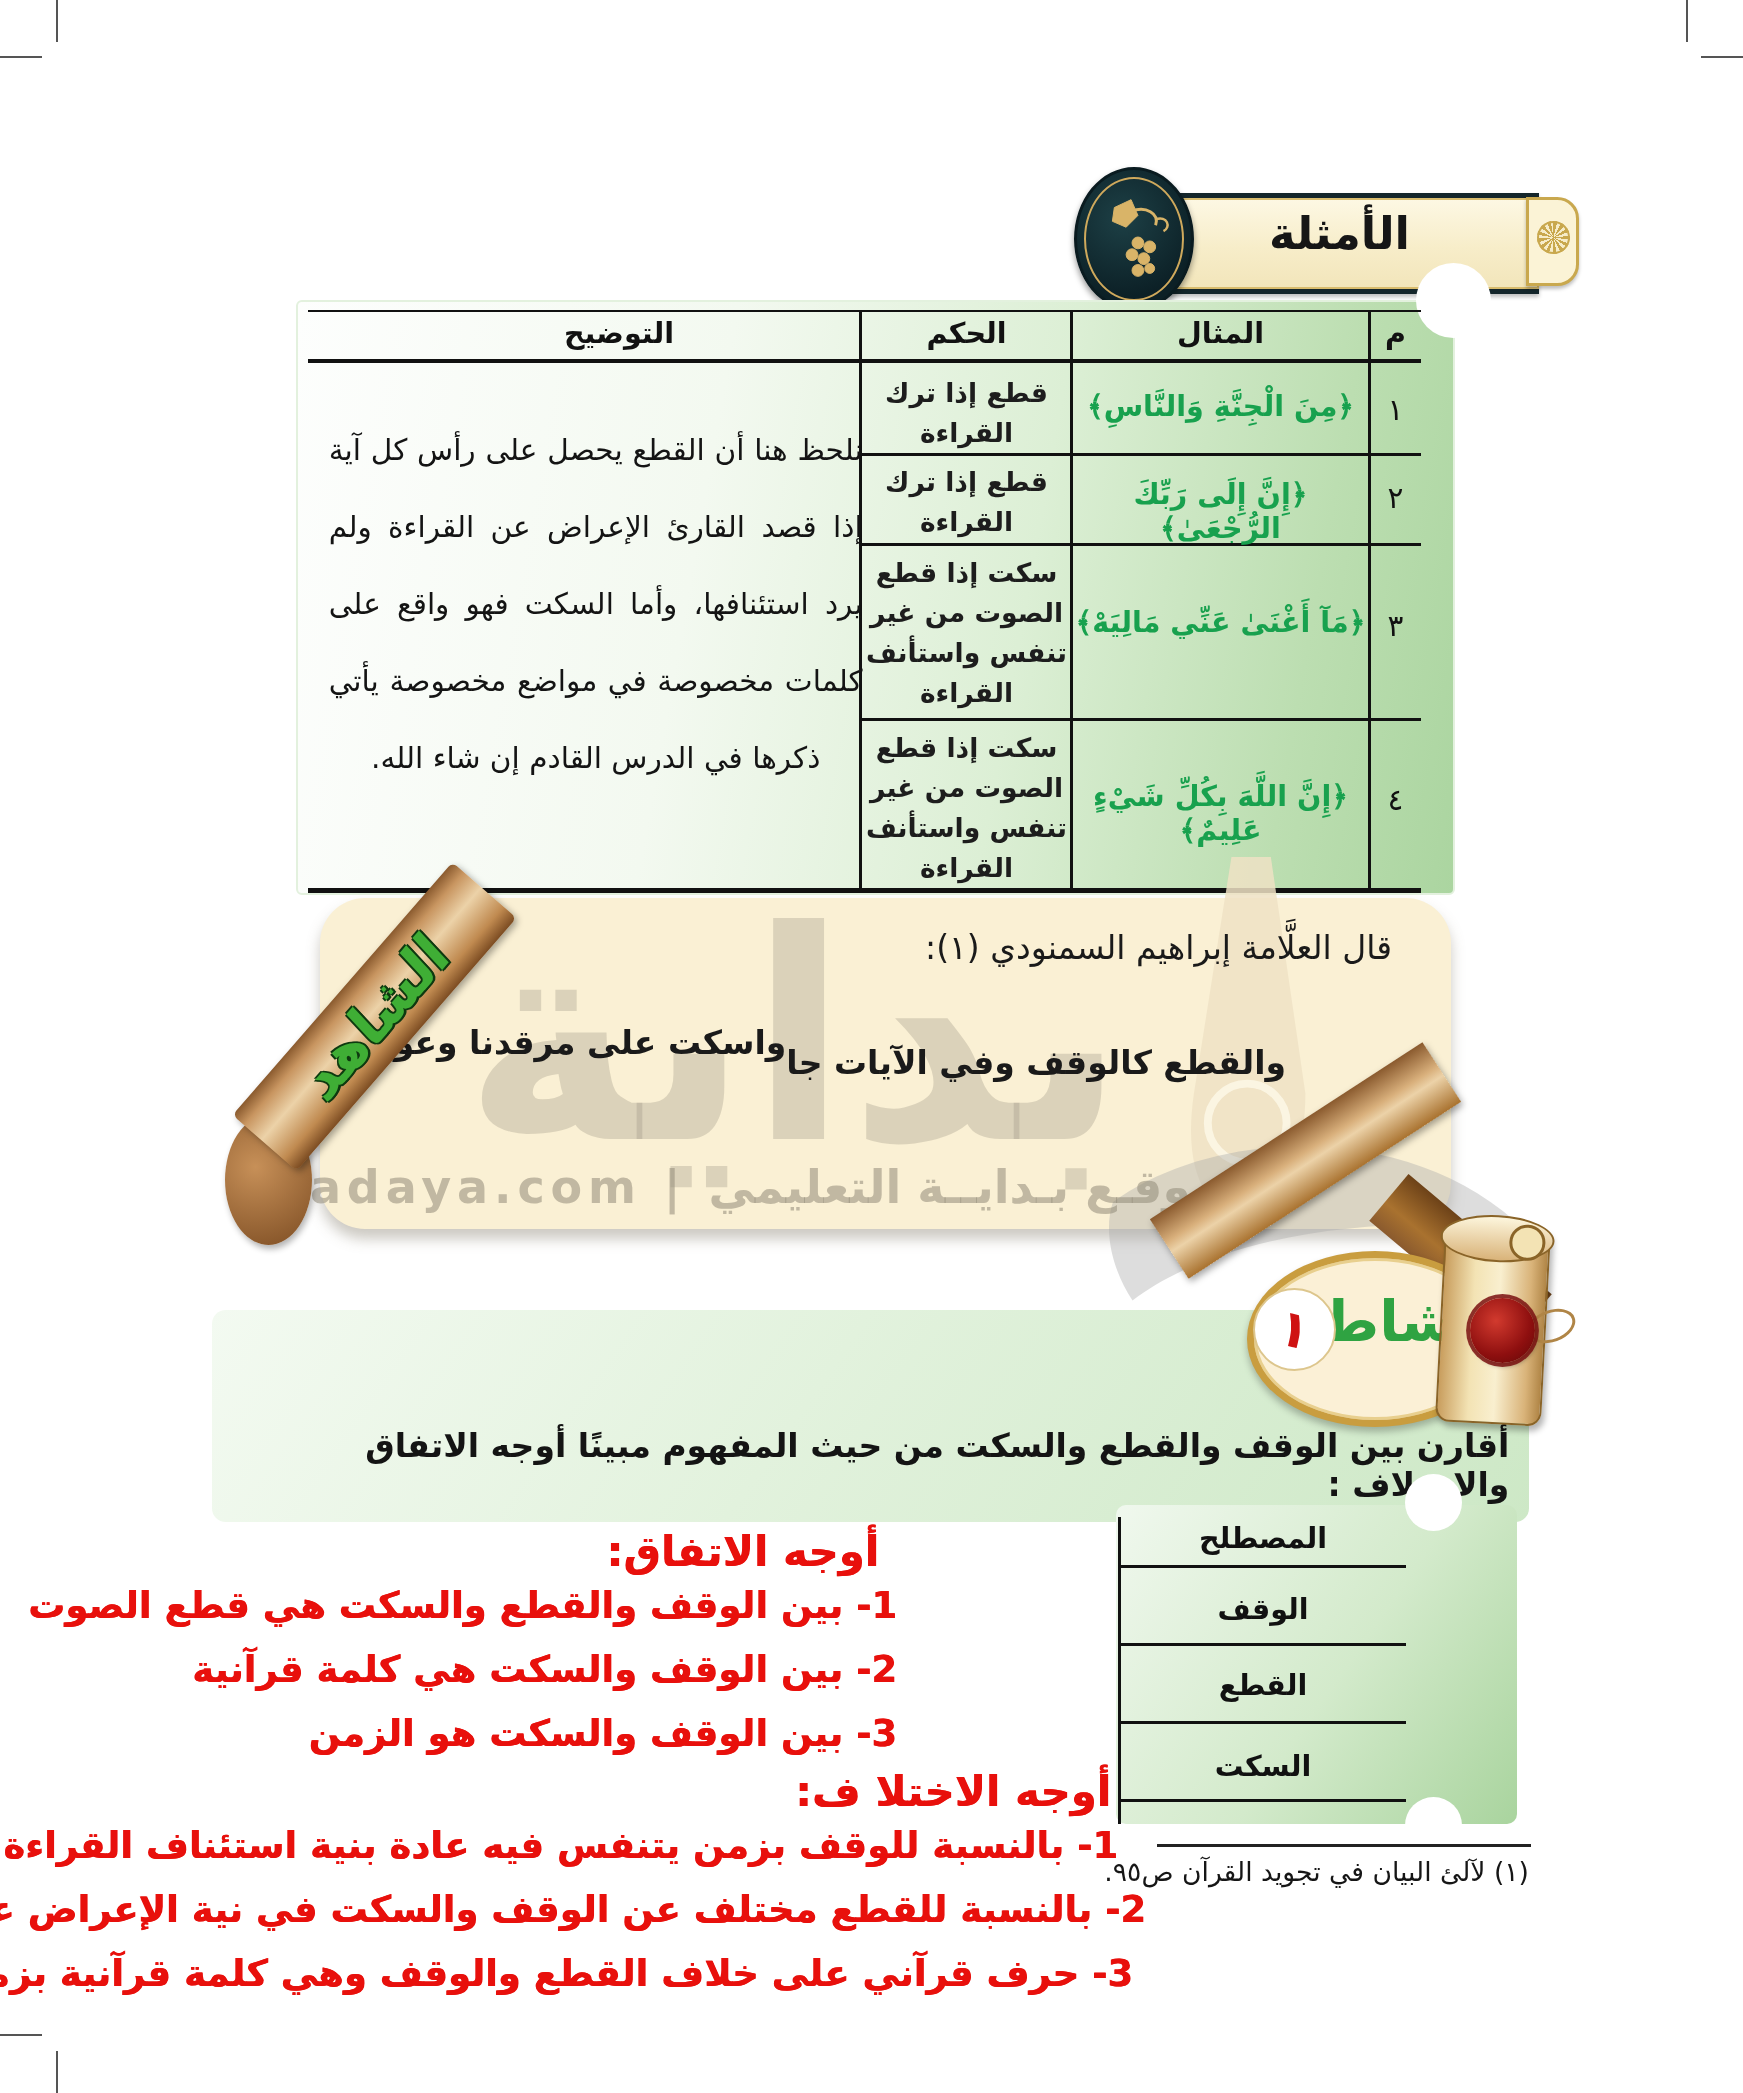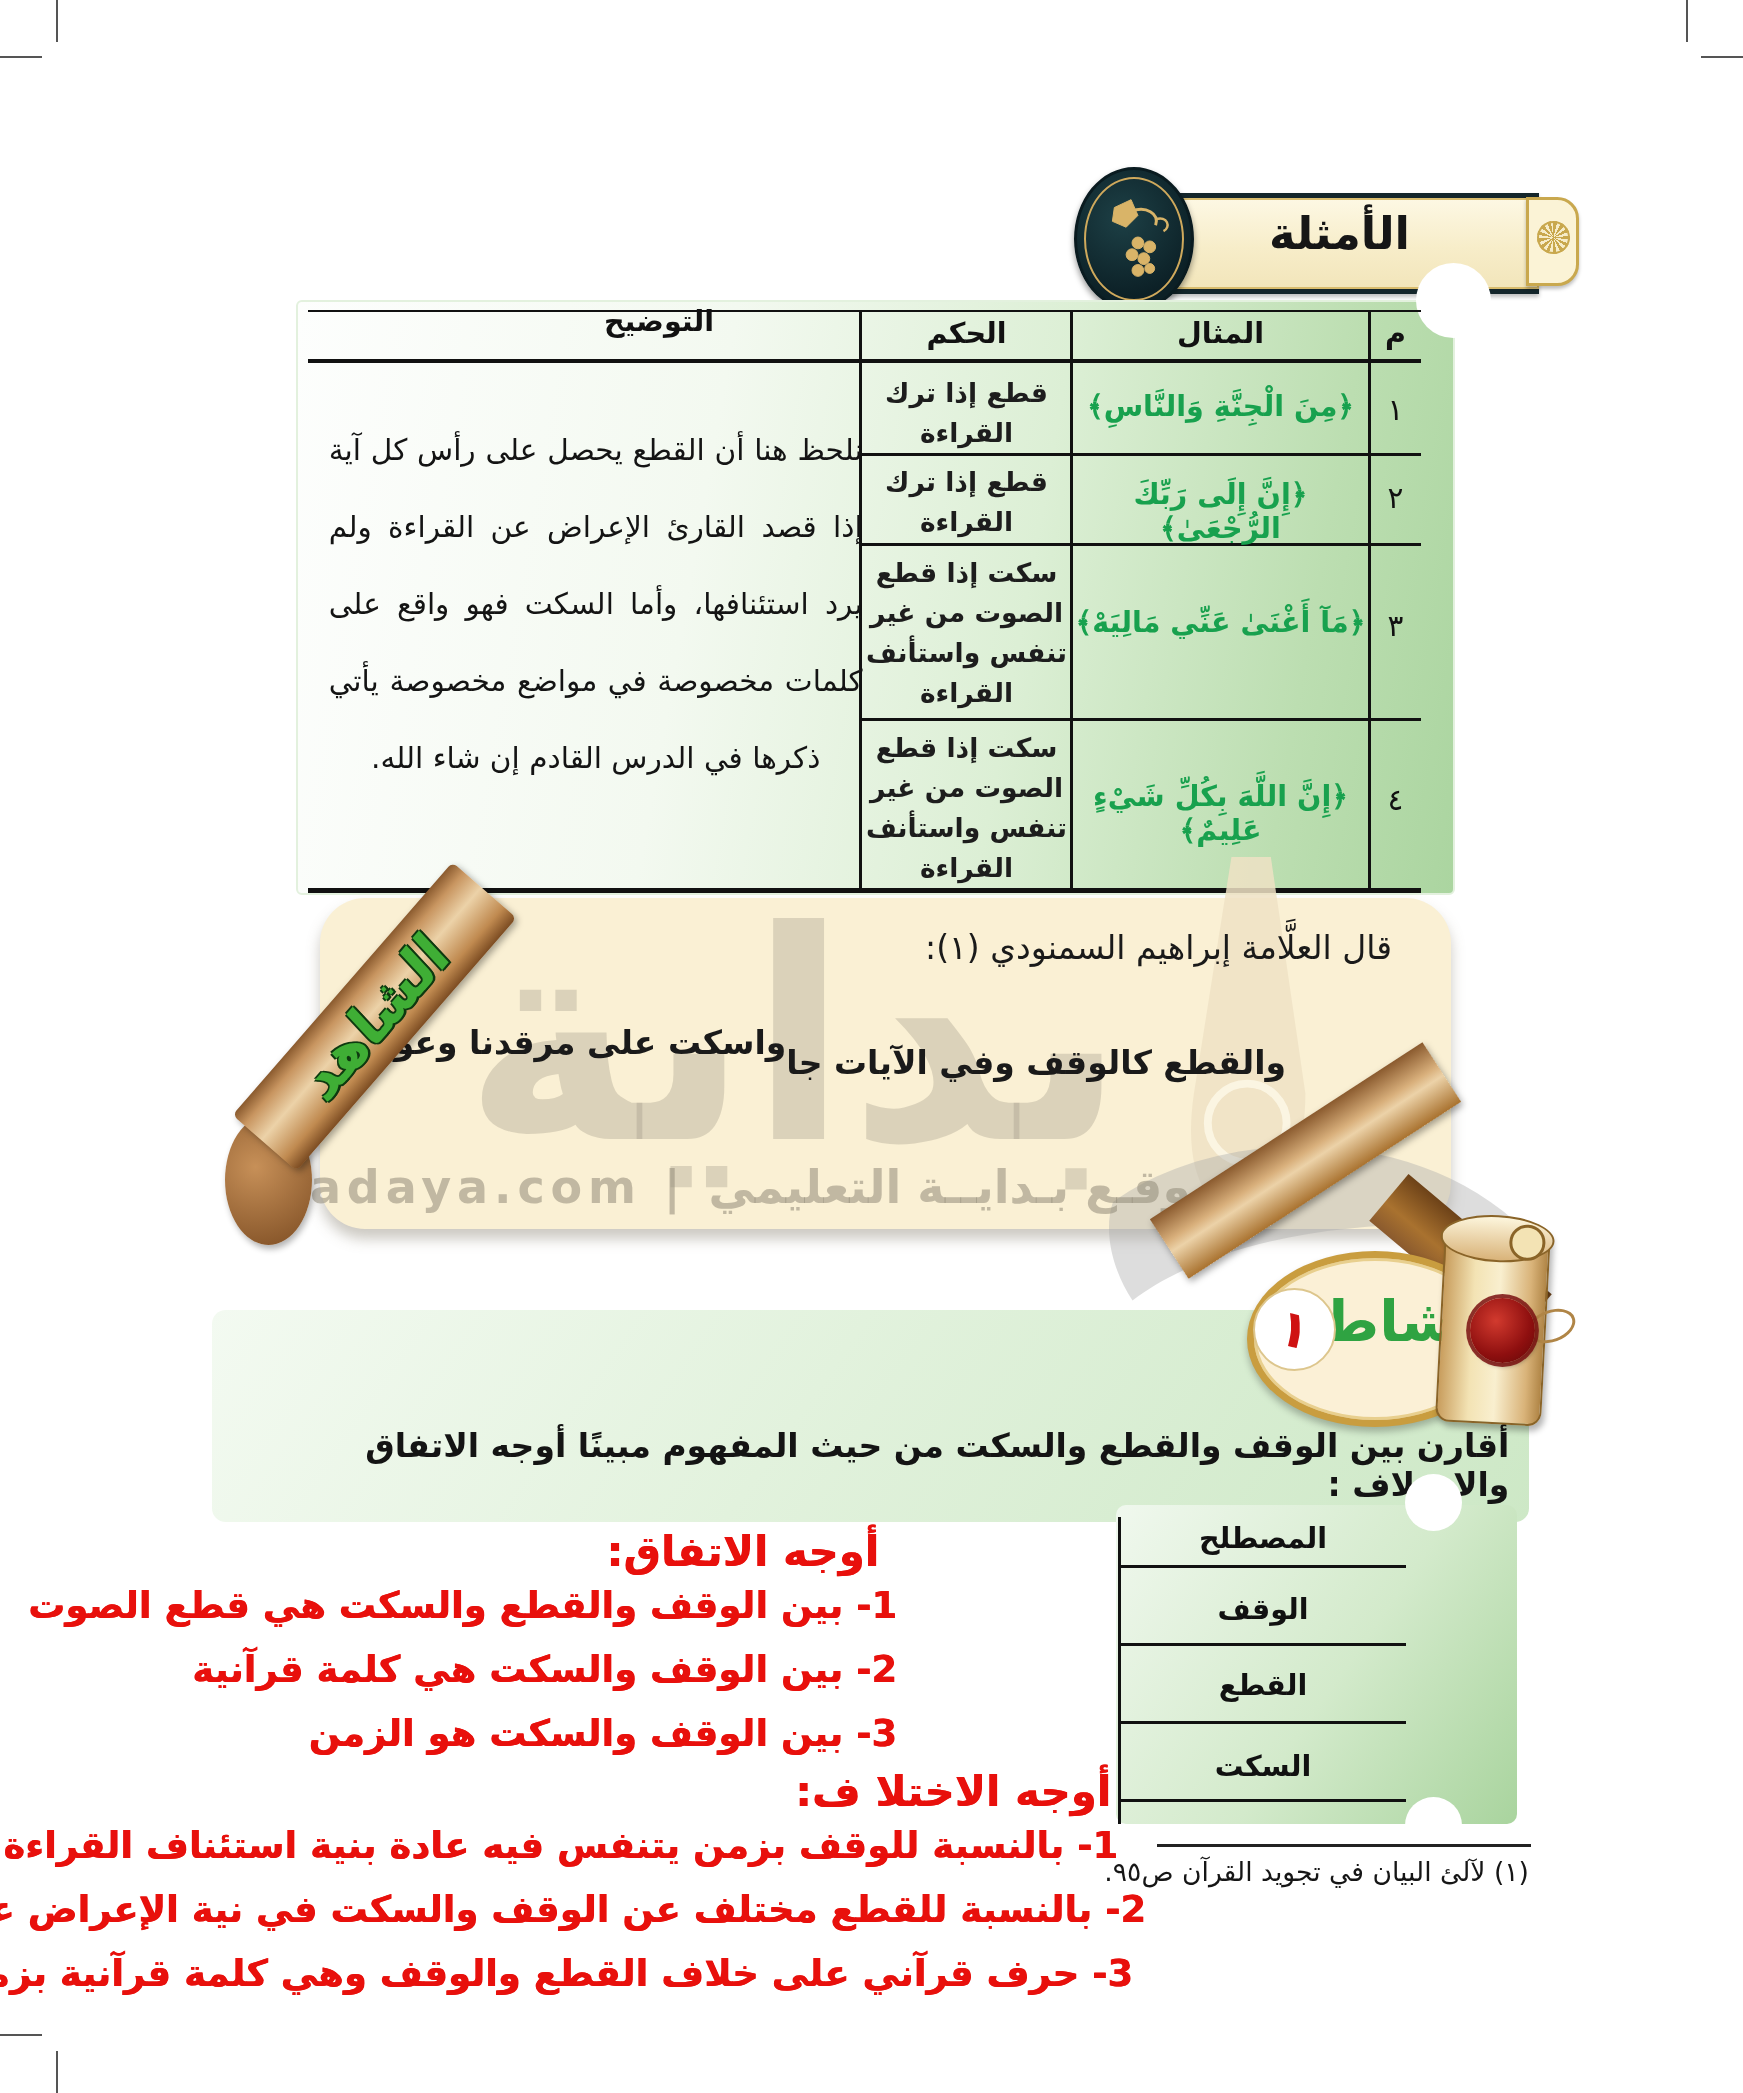--- a/index.html
+++ b/index.html
@@ -145,21 +145,21 @@
     <div class="line" style="left:9.9px;top:7.9px;width:1113px;height:2px;"></div>
     <div class="line" style="left:9.9px;top:57px;width:1113px;height:3.9px;"></div>
     <div class="line" style="left:563px;top:151px;width:560px;height:3px;"></div>
     <div class="line" style="left:563px;top:241px;width:560px;height:3px;"></div>
     <div class="line" style="left:563px;top:416px;width:560px;height:3px;"></div>
     <div class="line" style="left:9.9px;top:586px;width:1113px;height:4.9px;"></div>
     <div class="line" style="left:561px;top:7.9px;width:3px;height:581px;"></div>
     <div class="line" style="left:772px;top:7.9px;width:3px;height:581px;"></div>
     <div class="line" style="left:1070px;top:7.9px;width:3px;height:581px;"></div>
 
-    <div class="th" style="left:0;width:642px;top:2px;padding-left:40px;">التوضيح</div>
+    <div class="th" style="left:0;width:642px;top:14px;">التوضيح</div>
     <div class="th" style="left:563px;width:211px;top:13.8px;">الحكم</div>
     <div class="th" style="left:774px;width:297px;top:13.8px;">المثال</div>
     <div class="th" style="left:1072px;width:51px;top:13.8px;">م</div>
 
     <div class="num-cell" style="top:91px;">١</div>
     <div class="num-cell" style="top:179px;">٢</div>
     <div class="num-cell" style="top:307px;">٣</div>
     <div class="num-cell" style="top:481px;">٤</div>
 
     <div class="quran" style="top:87px;">﴿مِنَ الْجِنَّةِ وَالنَّاسِ﴾</div>

